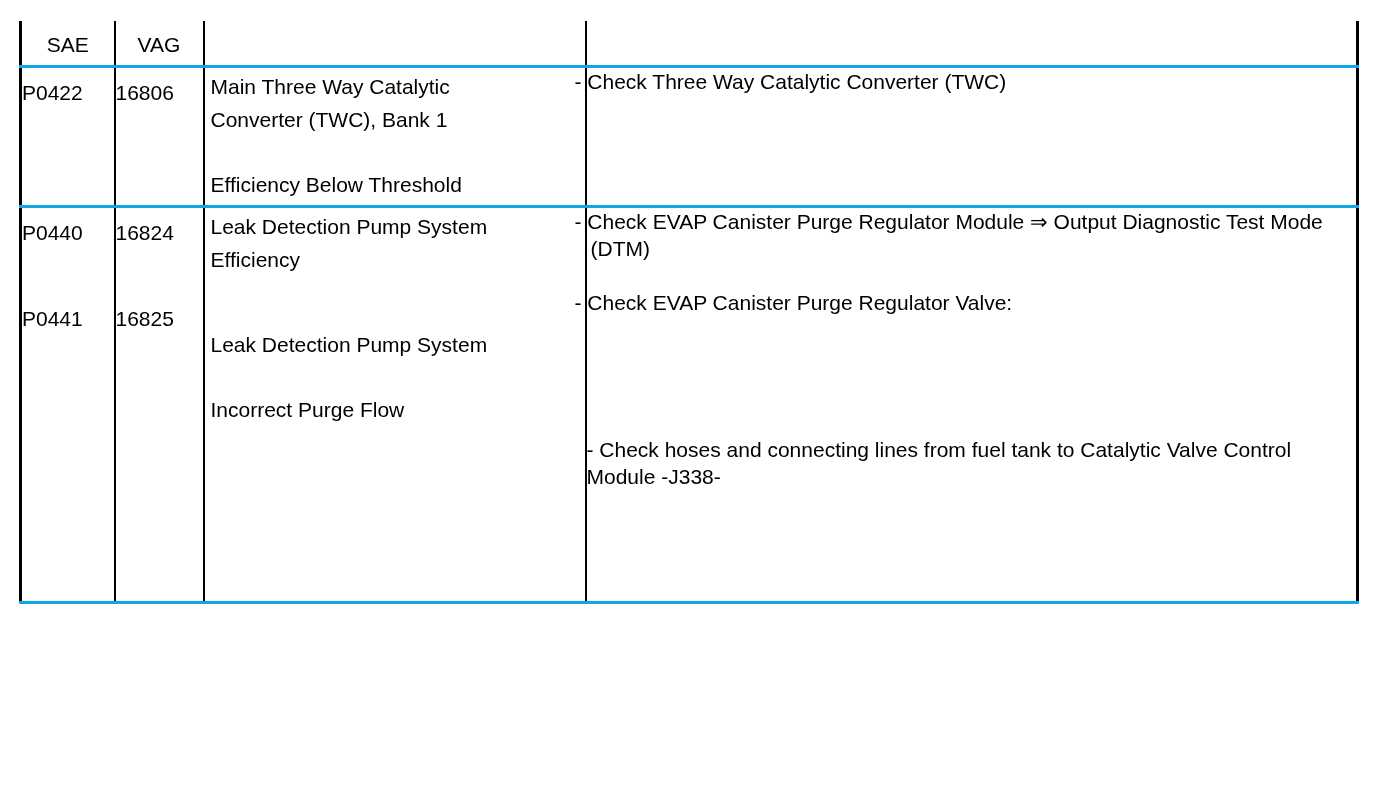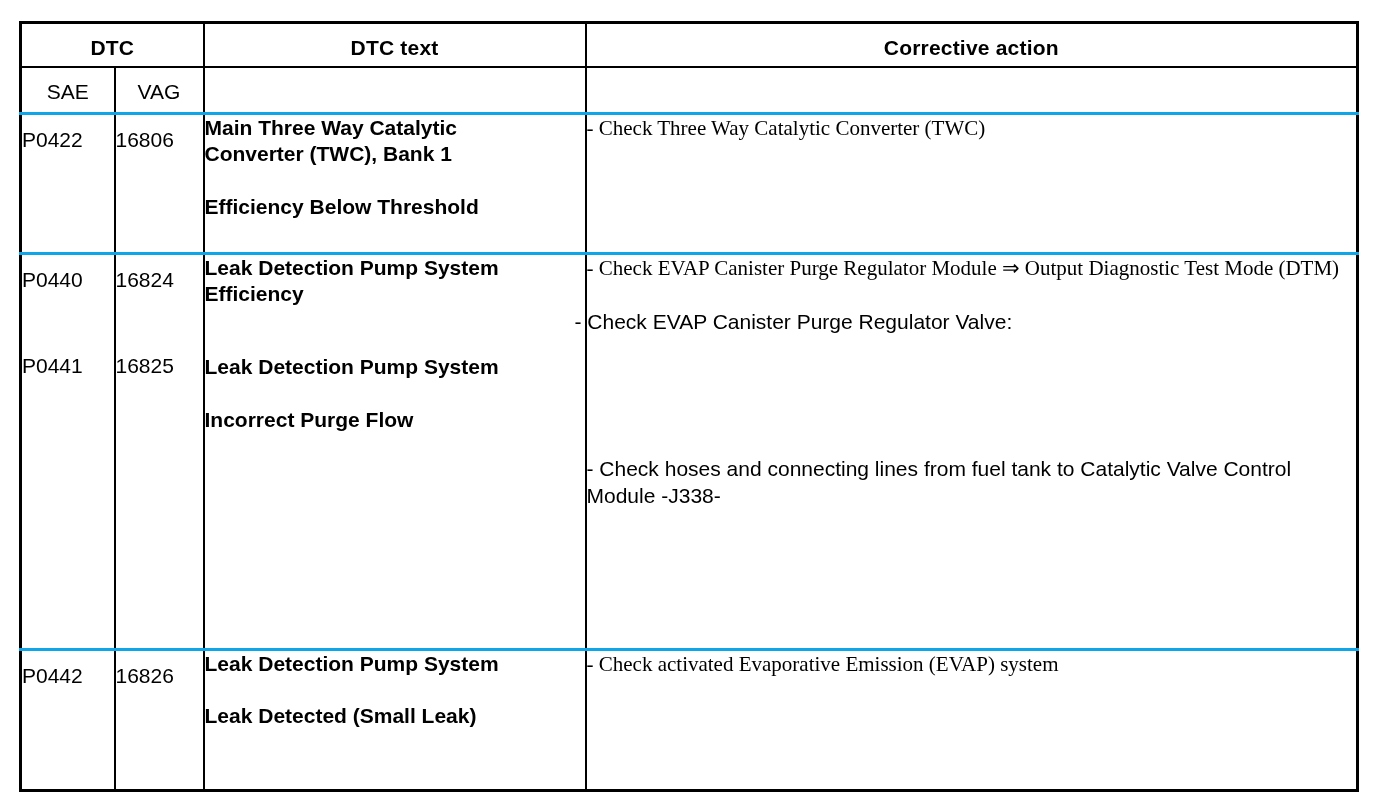--- a/index.html
+++ b/index.html
@@ -82,34 +82,33 @@
   .code-cell .stack { padding-top: 12px; }
   .code-line { height: 28px; }
   .code-gap-0441 { height: 58px; }
 
   .text-cell {
     font-size: 21px;
     line-height: 1.28;
     padding-left: 10px;
     padding-top: 12px;
   }
-  .text-cell p { margin: 0; font-weight: bold; }
+  .text-cell p { margin: 6px; }
   .text-cell .para-gap { height: 26px; }
 
   .act-cell {
     font-size: 21px;
     line-height: 1.30;
     padding-left: 12px;
     padding-top: 12px;
   }
   .act-cell p { margin: 0; }
   .act-cell .hang {
-    padding-left: 16px;
+    padding-left: 4px;
     text-indent: -16px;
-    font-family: Liberation Serif, serif;
   }
   .act-cell .hang2 {
     padding-left: 2px;
     text-indent: -14px;
   }
 
   .gap-26 { height: 26px; }
   .gap-46 { height: 46px; }
   .gap-120 { height: 120px; }
 
@@ -124,31 +123,20 @@
 
   <table class="dtc-table">
     <colgroup>
       <col class="c-sae">
       <col class="c-vag">
       <col class="c-text">
       <col class="c-act">
     </colgroup>
 
     <tbody>
-        <tr class="hdr-r1">
-      <td class="hdr b-out-l b-out-t b-thin-b b-thin-r" colspan="2">
-        <div class="hdr-inner">DTC</div>
-      </td>
-      <td class="hdr b-out-t b-thin-b b-thin-r">
-        <div class="hdr-inner">DTC text</div>
-      </td>
-      <td class="hdr b-out-t b-thin-b b-out-r">
-        <div class="hdr-inner">Corrective action</div>
-      </td>
-    </tr>
 
     <tr>
       <td class="hdr-sub b-out-l b-heavy-b b-thin-r">
         <div class="hdr-inner">SAE</div>
       </td>
       <td class="hdr-sub b-heavy-b b-thin-r">
         <div class="hdr-inner">VAG</div>
       </td>
       <td class="hdr-sub b-heavy-b b-thin-r"></td>
       <td class="hdr-sub b-heavy-b b-out-r"></td>
@@ -201,37 +189,17 @@
       </td>
       <td class="act-cell b-heavy-b b-out-r">
         <p class="hang">- Check EVAP Canister Purge Regulator Module ⇒ Output Diagnostic Test Mode (DTM)</p>
         <div class="gap-26"></div>
         <p class="hang2">- Check EVAP Canister Purge Regulator Valve:</p>
         <div class="gap-120"></div>
         <p>- Check hoses and connecting lines from fuel tank to Catalytic Valve Control Module -J338-</p>
       </td>
     </tr>
 
-    <tr class="row3-h">
-      <td class="code-cell b-out-l b-out-b b-thin-r">
-        <div class="stack">
-          <div class="code-line">P0442</div>
-        </div>
-      </td>
-      <td class="code-cell b-out-b b-thin-r">
-        <div class="stack">
-          <div class="code-line">16826</div>
-        </div>
-      </td>
-      <td class="text-cell b-out-b b-thin-r">
-        <p>Leak Detection Pump System</p>
-        <div class="para-gap"></div>
-        <p>Leak Detected (Small Leak)</p>
-      </td>
-      <td class="act-cell b-out-b b-out-r">
-        <p class="hang">- Check activated Evaporative Emission (EVAP) system</p>
-      </td>
-    </tr>
 
   </tbody>
     </table>
 
 </div>
 
 </body></html>

